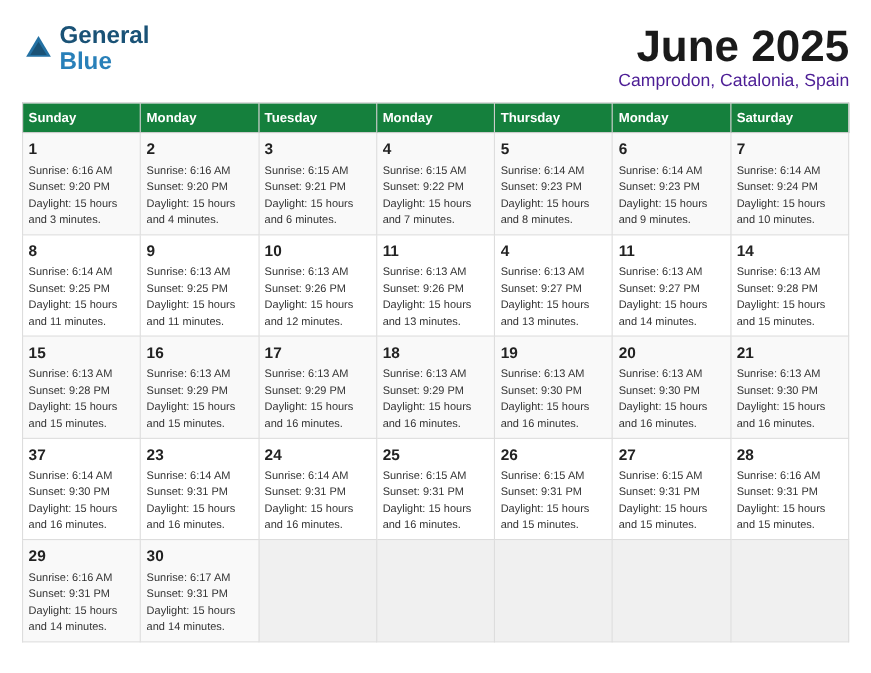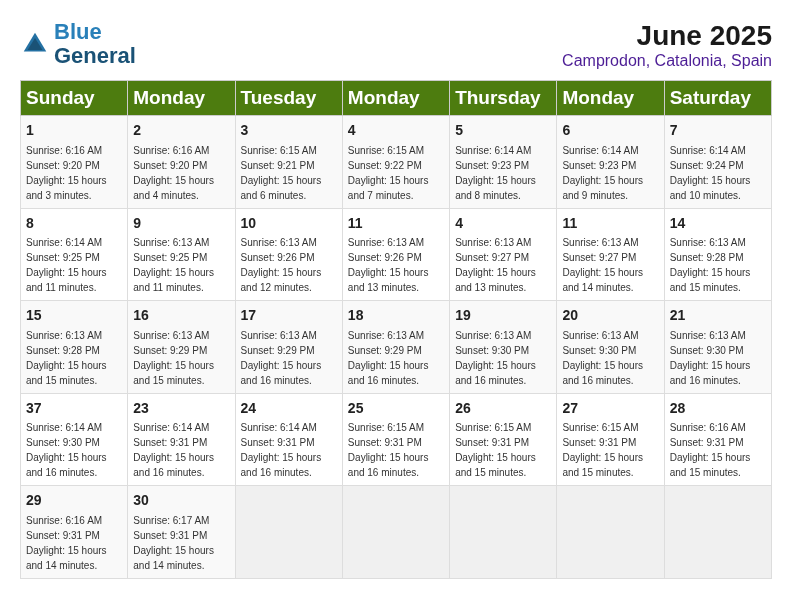--- a/index.html
+++ b/index.html
@@ -28,39 +28,39 @@
     }
     .logo-icon {
       width: 30px;
       height: 30px;
       margin-right: 4px;
     }
     .title-block {
       text-align: right;
     }
     .main-title {
-      font-size: 28px;
+      font-size: 40px;
       font-weight: bold;
       color: #1a1a1a;
     }
     .subtitle {
       font-size: 16px;
       color: #4c1d95;
     }
     table {
       width: 100%;
       border-collapse: collapse;
       font-size: 11px;
     }
     thead tr th {
-      background-color: #4d7c0f;
+      background-color: #15803d;
       color: #fff;
       text-align: left;
       padding: 6px 5px;
-      font-size: 19px;
+      font-size: 12px;
       font-weight: bold;
       border: 1px solid #ccc;
     }
     tbody tr td {
       vertical-align: top;
       padding: 5px;
       border: 1px solid #ddd;
       color: #222;
       line-height: 1.4;
       background: #fff;
@@ -90,22 +90,22 @@
 </head>
 <body>
 
 <div class="header-section">
   <div class="logo">
     <svg class="logo-icon" viewBox="0 0 40 40">
       <polygon points="20,5 35,30 5,30" fill="#2471a3"></polygon>
       <polygon points="20,12 30,28 10,28" fill="#1a5276"></polygon>
     </svg>
     <div class="logo-text">
+      <div>General</div>
       <div style="color:#2980b9;">Blue</div>
-      <div>General</div>
     </div>
   </div>
   <div class="title-block">
     <div class="main-title">June 2025</div>
     <div class="subtitle">Camprodon, Catalonia, Spain</div>
   </div>
 </div>
 
 <table>
   <thead>

